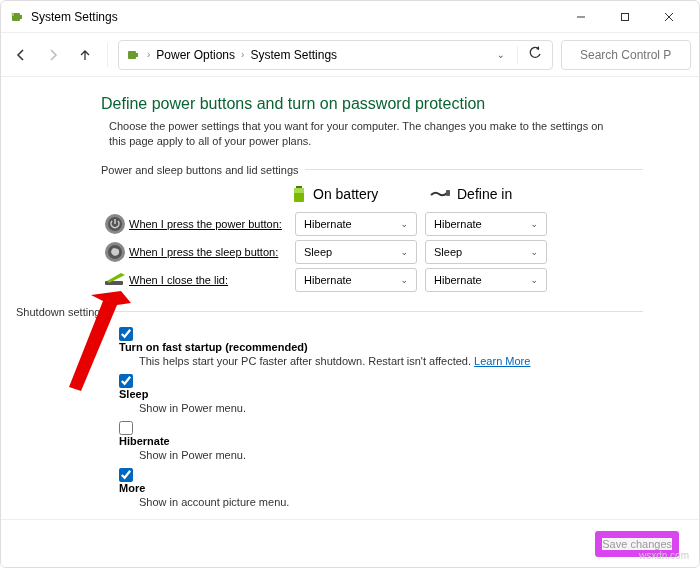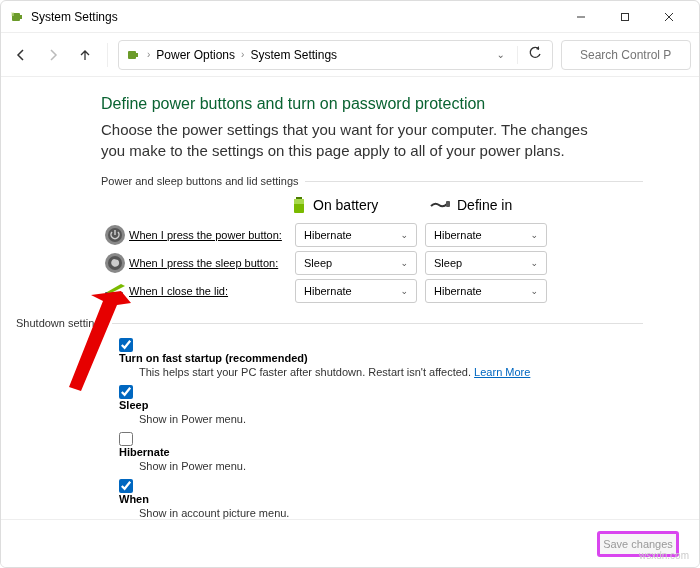--- a/index.html
+++ b/index.html
@@ -68,25 +68,26 @@
   .content {
     padding: 18px 56px 0 100px;
     position: relative;
   }
   .heading {
     color: #0a6332;
     font-size: 16px;
     margin-bottom: 6px;
   }
   .desc {
-    font-size: 15px;
+    font-size: 11px;
     color: #333;
     line-height: 1.4;
     max-width: 500px;
     margin-bottom: 14px;
+    margin-left: 8px;
   }
   .fieldset-label {
     font-size: 11px;
     color: #333;
     margin-bottom: 8px;
     display: flex;
     align-items: center;
   }
   .fieldset-label .line { flex: 1; height: 1px; background: #e0e0e0; margin-left: 6px; }
   .colhdr {
@@ -135,21 +136,21 @@
     display: flex;
     align-items: center;
     justify-content: flex-end;
     padding: 0 20px;
     gap: 8px;
     background: #fff;
   }
   .btn {
     min-width: 82px;
     height: 26px;
-    border: 3px solid #d946ef;
+    border: 7px solid #d946ef;
     border-radius: 3px;
     background: #fdfdfd;
     display: flex;
     align-items: center;
     justify-content: center;
     font-size: 11px;
   }
   .btn.disabled { color: #999; background: #f6f6f6; }
   .watermark {
     position: absolute;
@@ -336,21 +337,21 @@
     <div class="checksub">Show in Power menu.</div>
 
     <div class="checkrow">
       <input type="checkbox" style="">
       <span class="cblabel">Hibernate</span>
     </div>
     <div class="checksub">Show in Power menu.</div>
 
     <div class="checkrow">
       <input type="checkbox" checked="" style="">
-      <span class="cblabel">When</span>
+      <span class="cblabel">More</span>
     </div>
     <div class="checksub">Show in account picture menu.</div>
   </div>
 </div>
 
 <svg class="arrow-overlay" width="120" height="120" viewBox="0 0 120 120">
   <defs>
       <filter id="s">
         <feDropShadow dx="0" dy="0" stdDeviation="0"></feDropShadow>
       </filter>

